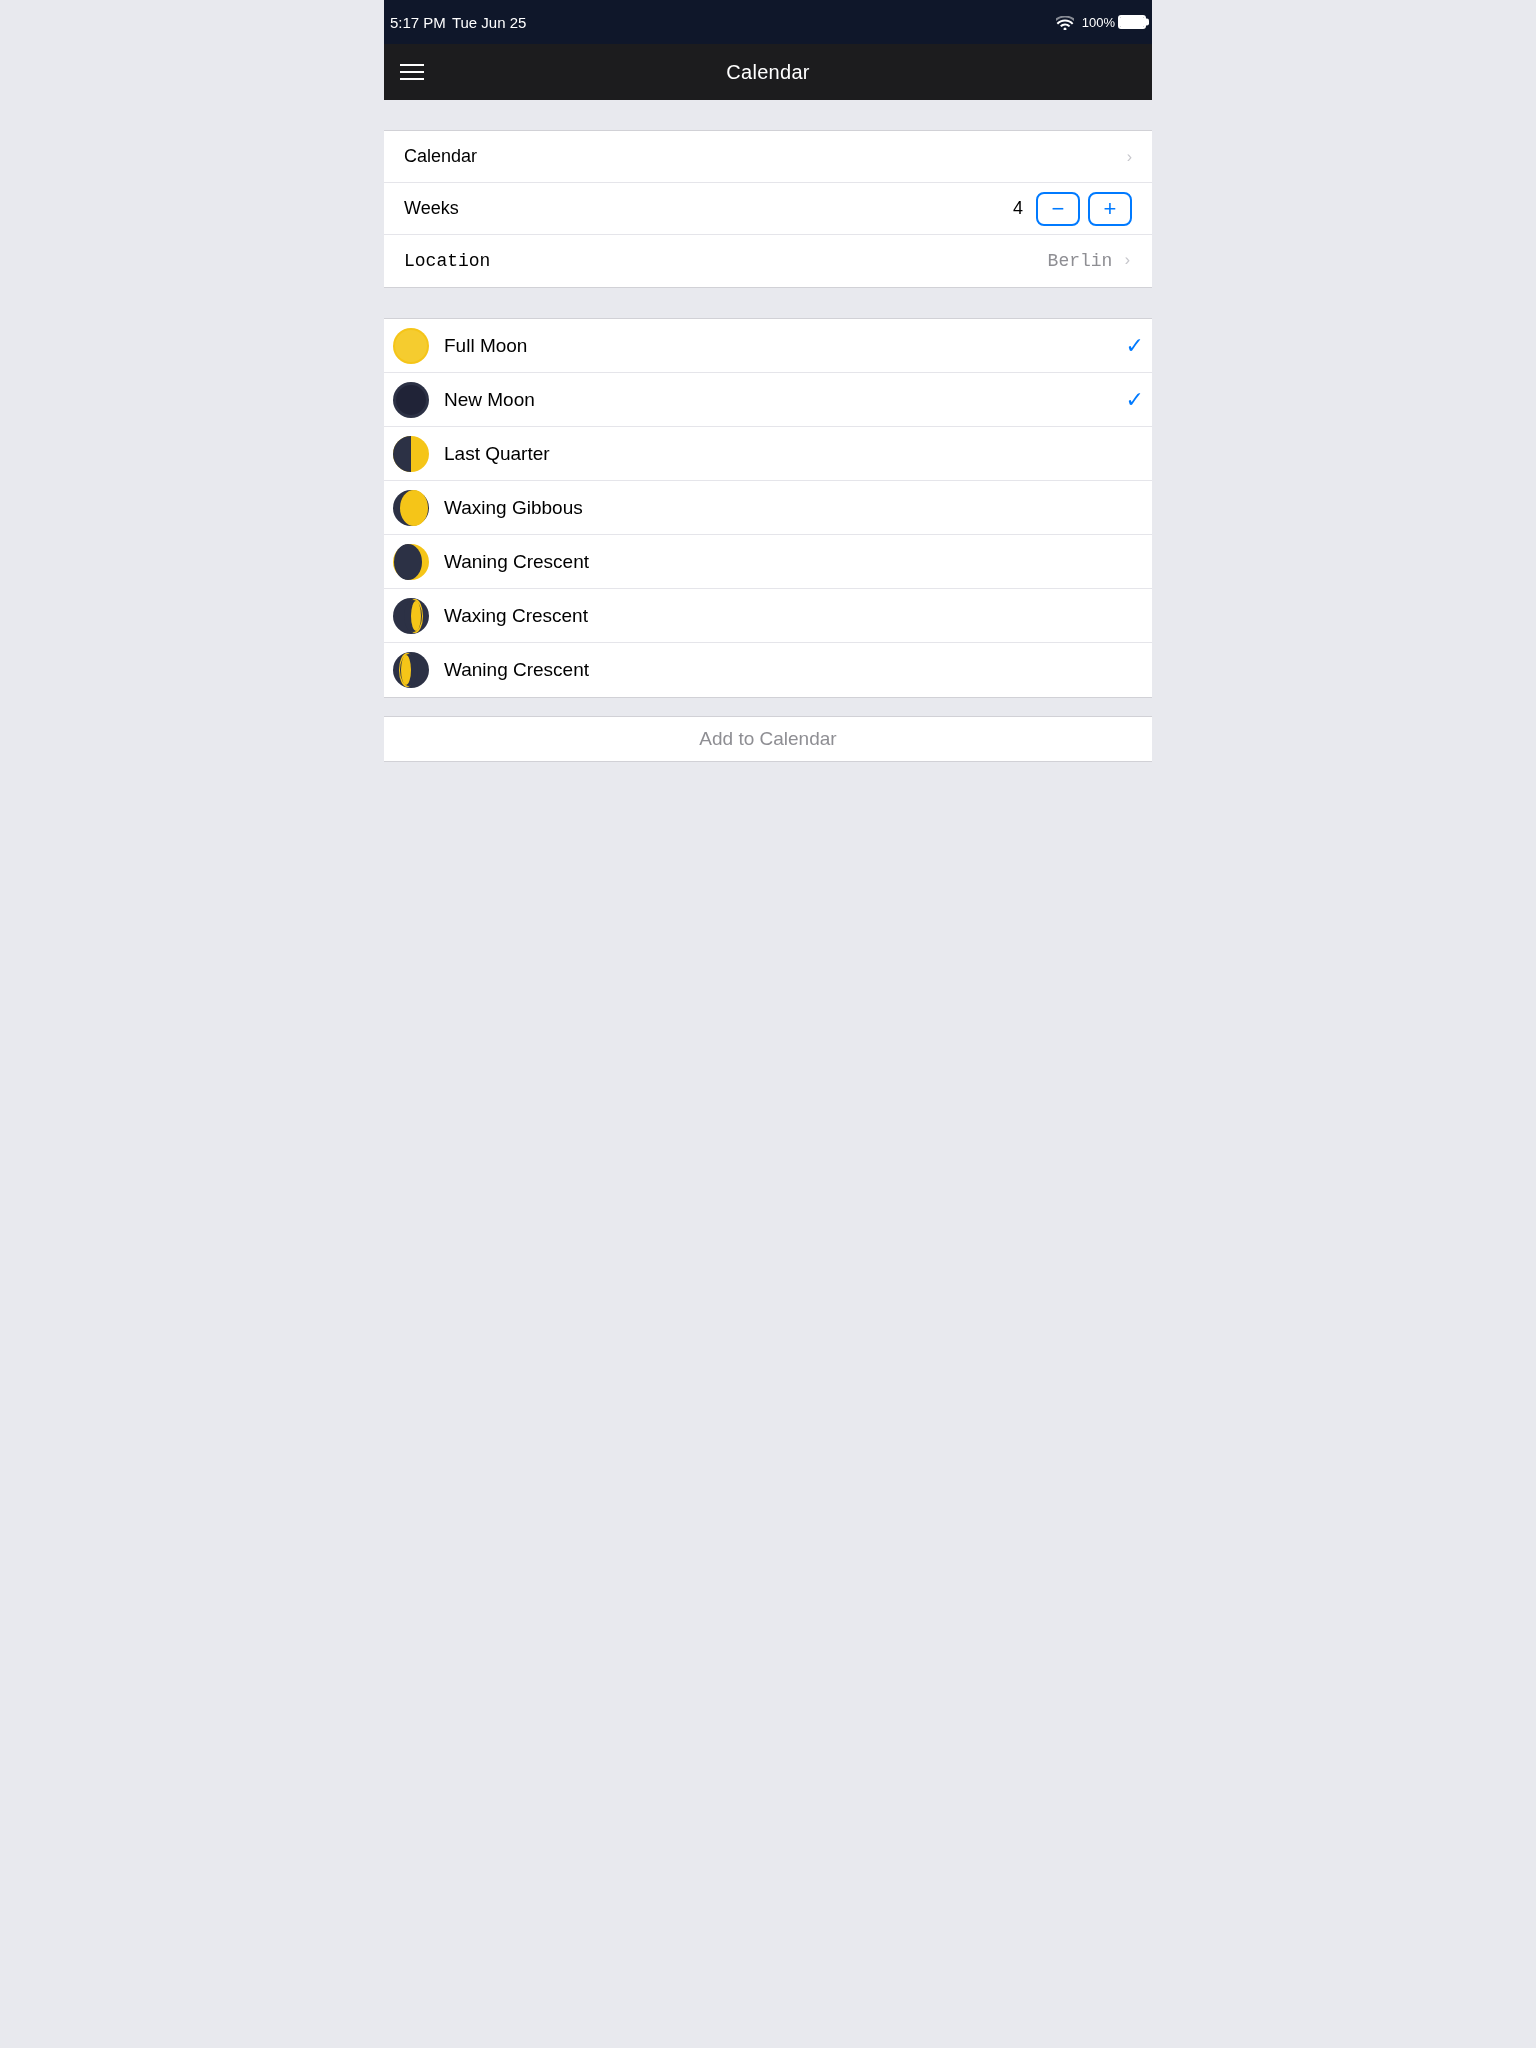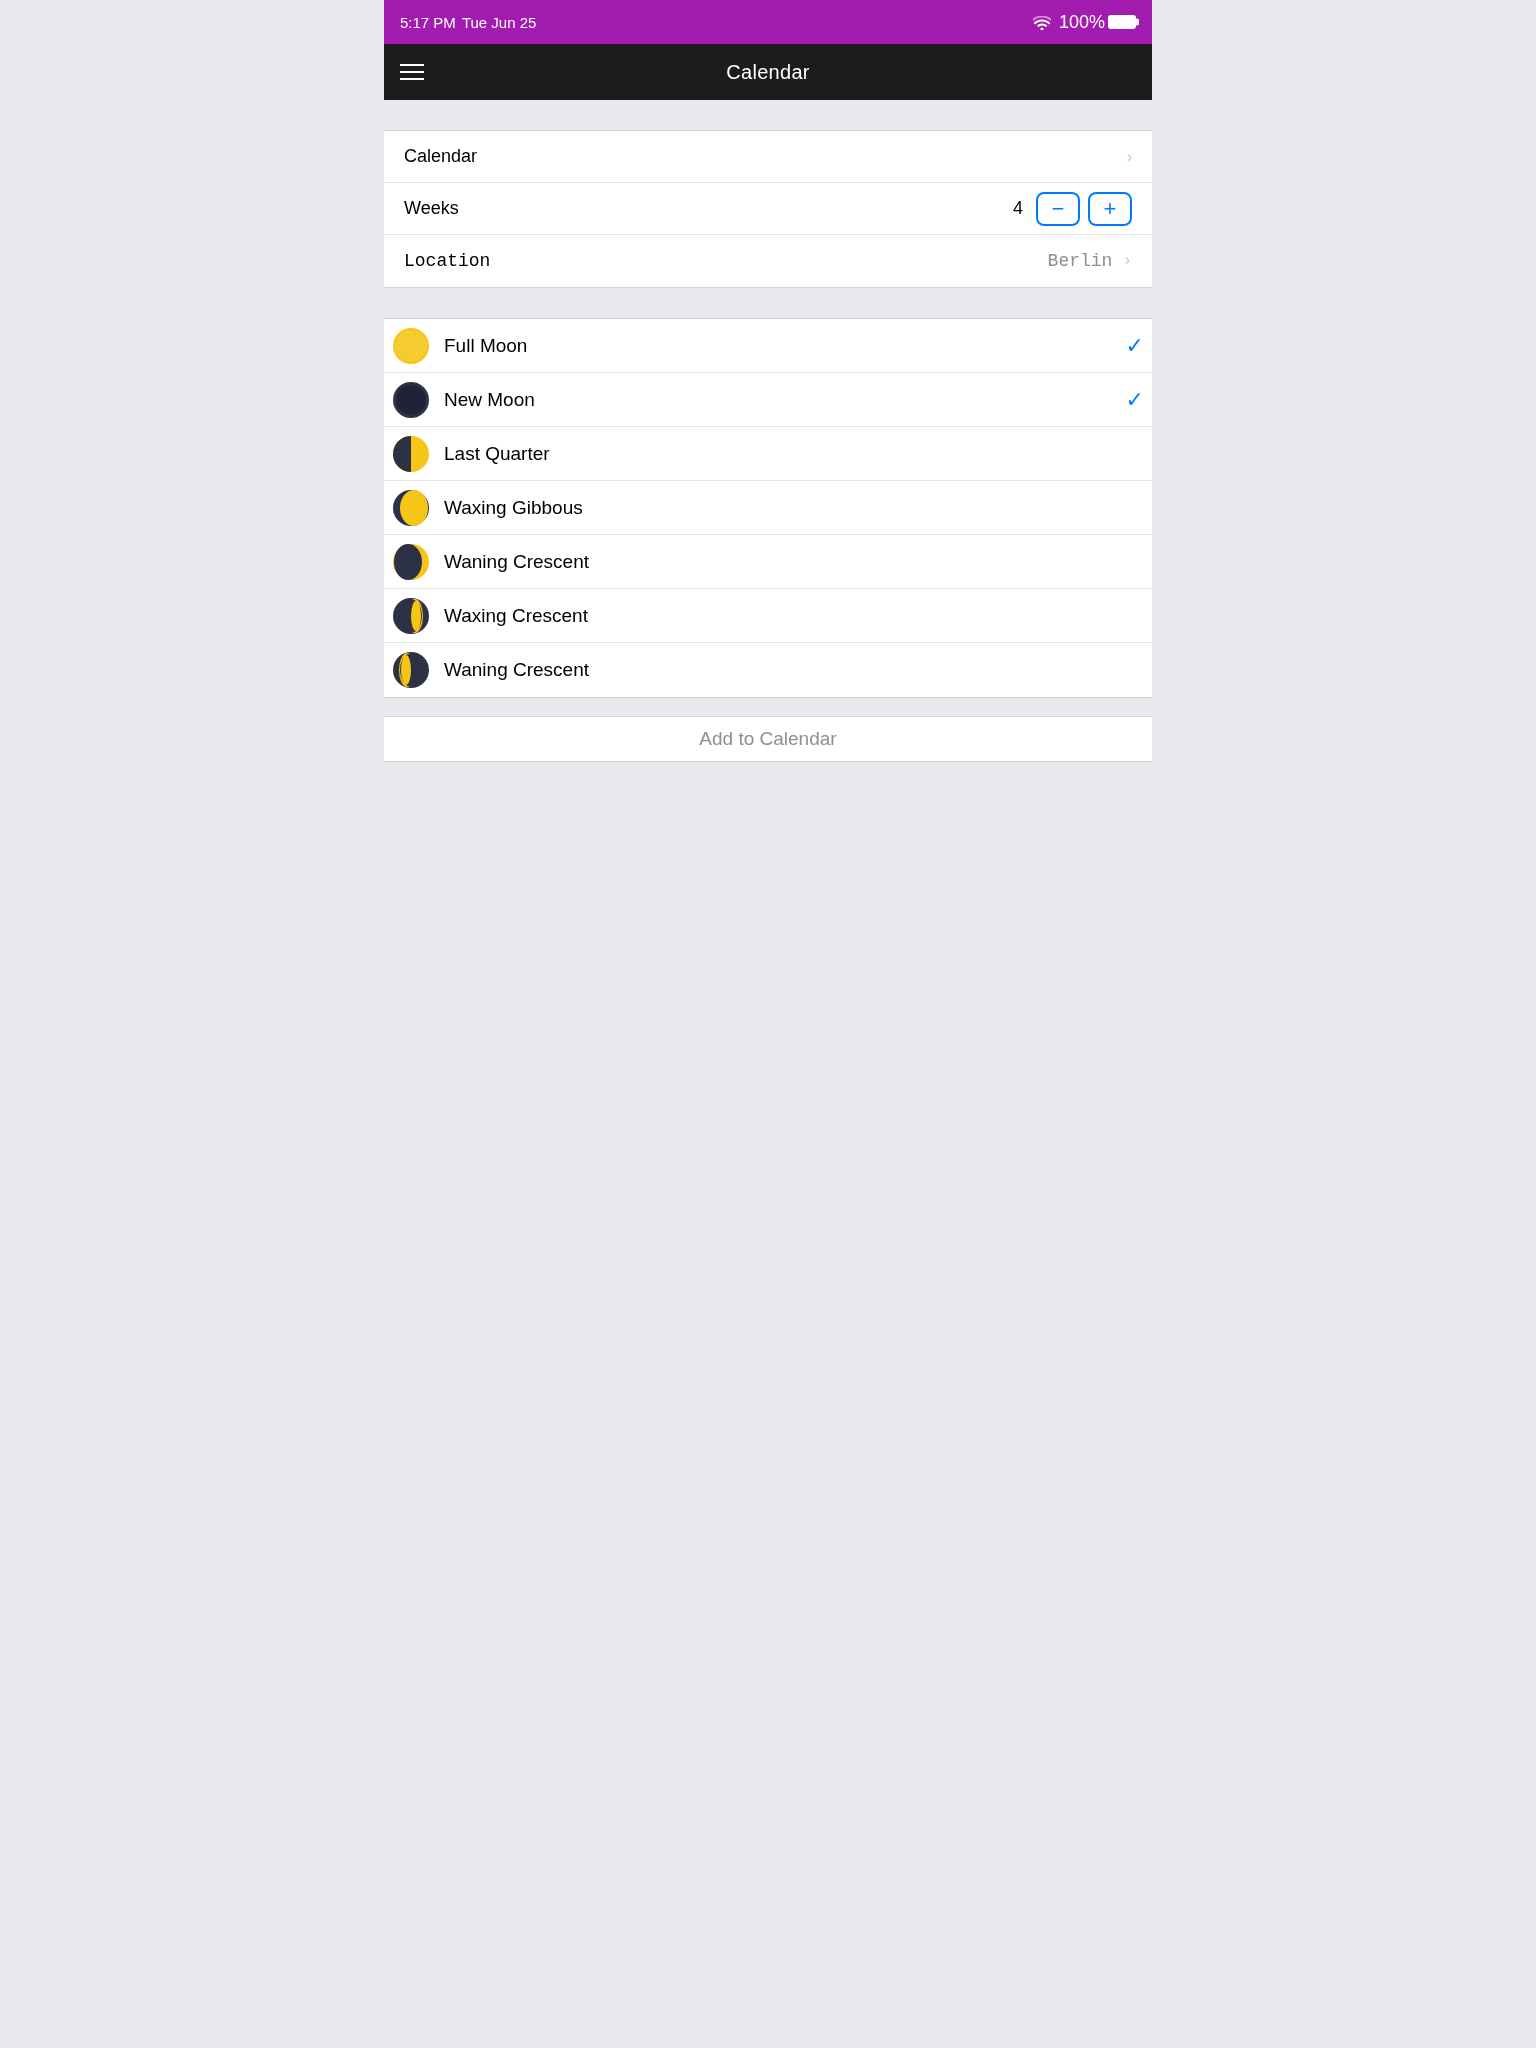--- a/index.html
+++ b/index.html
@@ -9,32 +9,32 @@
       font-family: -apple-system, BlinkMacSystemFont, 'Helvetica Neue', sans-serif;
       background: #e8e9ee;
       width: 768px;
       min-height: 1024px;
       margin: 0 auto;
       position: relative;
     }
 
     
     .status-bar {
-      background: #a21caf;
+      background: #0f172a;
       color: #fff;
       display: flex;
       justify-content: space-between;
       align-items: center;
-      padding: 0 16px;
+      padding: 0 6px;
       height: 44px;
       font-size: 15px;
       font-weight: 500;
     }
     .status-left { display: flex; align-items: center; gap: 6px; }
-    .status-right { display: flex; gap: 8px; font-size: 18px; }
+    .status-right { display: flex; gap: 8px; font-size: 13px; }
 
     
     .wifi-icon svg { vertical-align: middle; }
     
     .battery { display: flex; align-items: center; gap: 3px; }
     .battery-bar {
       width: 28px; height: 14px;
       border: 2px solid #fff;
       border-radius: 3px;
       position: relative;

